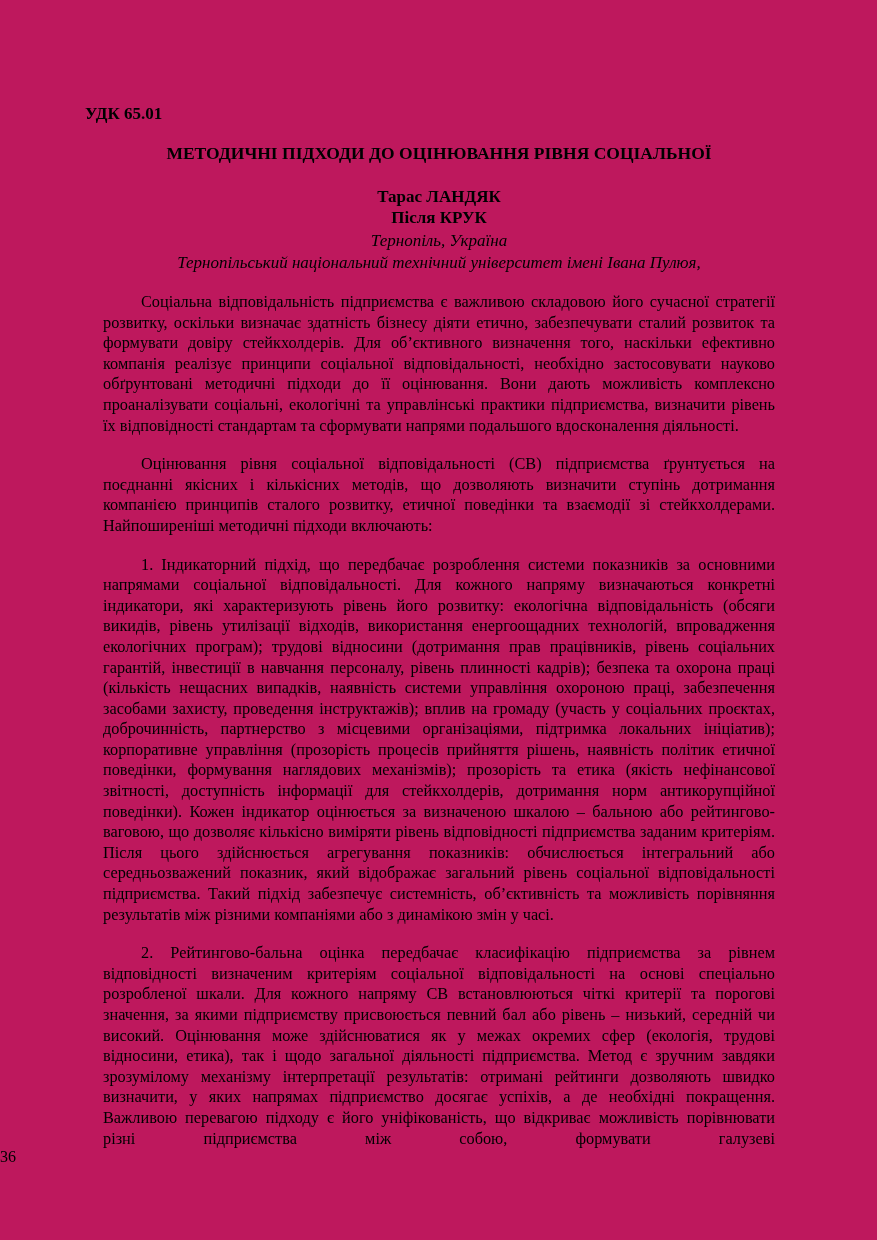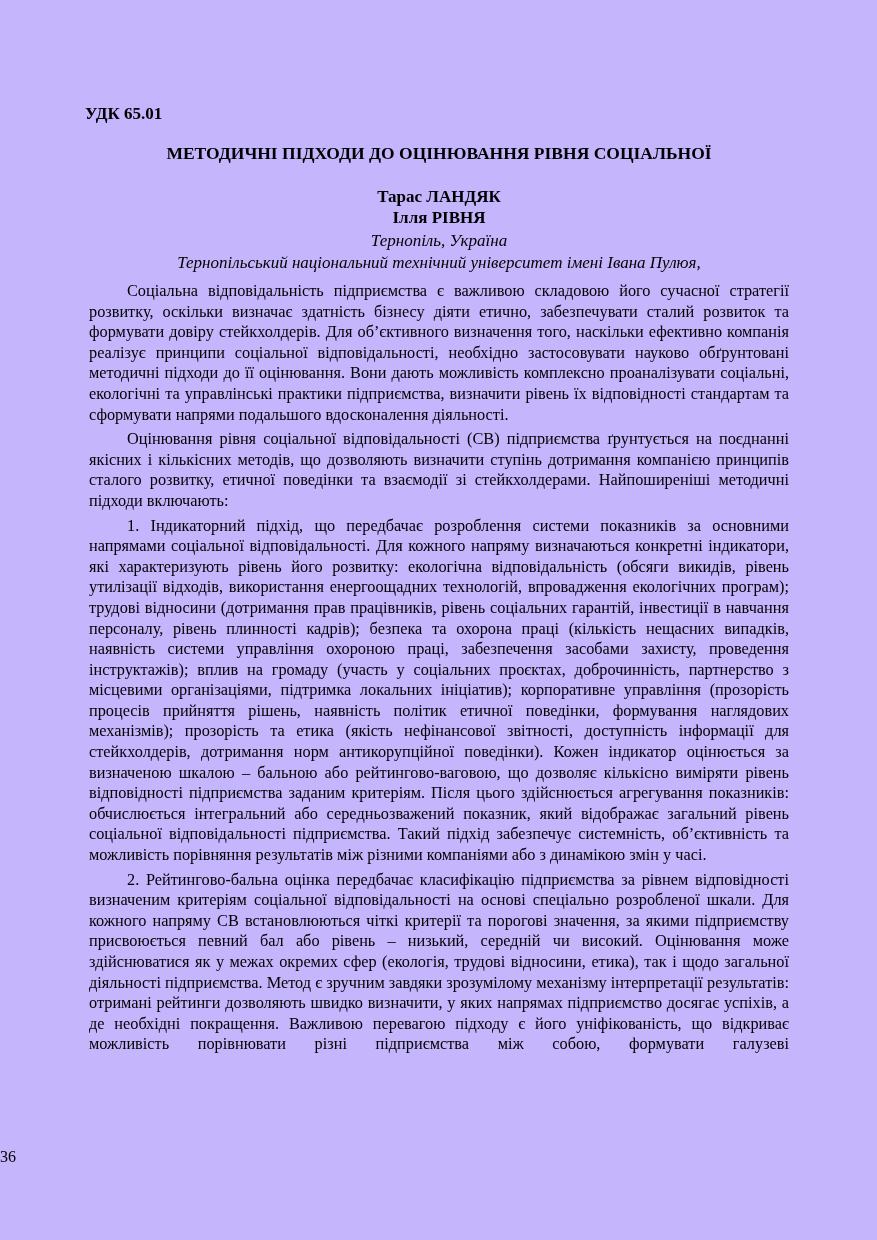--- a/index.html
+++ b/index.html
@@ -4,21 +4,21 @@
 <style>
   html, body {
     margin: 0;
     padding: 0;
     background: #ffffff;
   }
   .page {
     position: relative;
     width: 877px;
     height: 1240px;
-    background: #c4b5fd;
+    background: #be185d;
     color: #000000;
     font-family: "Liberation Serif", "DejaVu Serif", serif;
     box-sizing: border-box;
     padding: 103px 84px 0 85px;
     overflow: hidden;
   }
   .udc {
     font-weight: bold;
     font-size: 17px;
     line-height: 21px;
@@ -52,21 +52,21 @@
     line-height: 22px;
   }
   .affiliation .aline { display: block; }
   .article-body {
     margin-top: 7px;
     font-size: 16.3px;
     line-height: 20.6px;
     text-align: justify;
   }
   .article-body p {
-    margin: 4px;
+    margin: 18px;
     text-indent: 38px;
   }
   .article-body p.continues {
     
     text-align-last: justify;
   }
   .page-number {
     position: absolute;
     left: 0;
     right: 16px;
@@ -82,21 +82,21 @@
 <div class="page">
 
   <div class="udc">УДК 65.01</div>
 
   <h1 class="title">
     <span class="tline">МЕТОДИЧНІ ПІДХОДИ ДО ОЦІНЮВАННЯ РІВНЯ СОЦІАЛЬНОЇ</span>
   </h1>
 
   <div class="authors-row">
     <span class="author">Тарас ЛАНДЯК</span>
-    <span class="author">Ілля РІВНЯ</span>
+    <span class="author">Після КРУК</span>
   </div>
 
   <div class="affiliation">
     <span class="aline">Тернопіль, Україна</span>
     <span class="aline">Тернопільський національний технічний університет імені Івана Пулюя,</span>
   </div>
 
   <div class="article-body">
     <p>Соціальна відповідальність підприємства є важливою складовою його сучасної стратегії розвитку, оскільки визначає здатність бізнесу діяти етично, забезпечувати сталий розвиток та формувати довіру стейкхолдерів. Для об’єктивного визначення того, наскільки ефективно компанія реалізує принципи соціальної відповідальності, необхідно застосовувати науково обґрунтовані методичні підходи до її оцінювання. Вони дають можливість комплексно проаналізувати соціальні, екологічні та управлінські практики підприємства, визначити рівень їх відповідності стандартам та сформувати напрями подальшого вдосконалення діяльності.</p>
     <p>Оцінювання рівня соціальної відповідальності (СВ) підприємства ґрунтується на поєднанні якісних і кількісних методів, що дозволяють визначити ступінь дотримання компанією принципів сталого розвитку, етичної поведінки та взаємодії зі стейкхолдерами. Найпоширеніші методичні підходи включають:</p>

